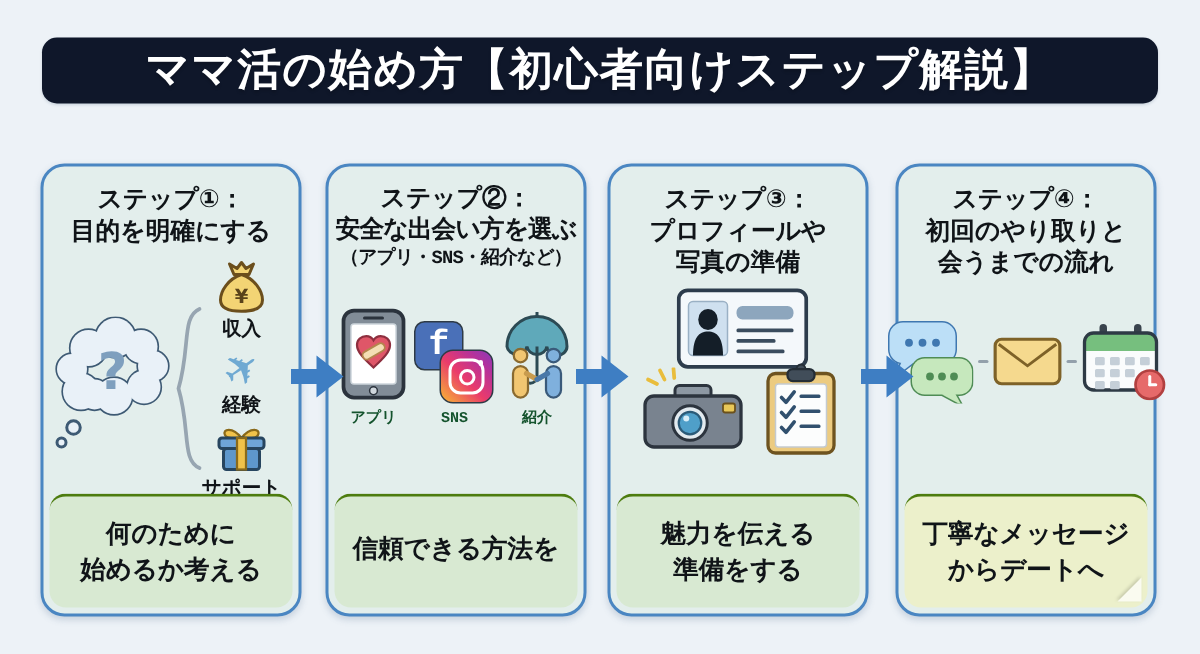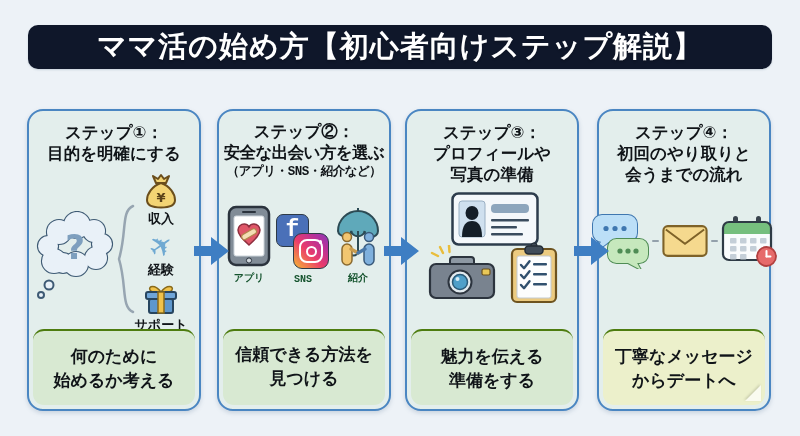--- a/index.html
+++ b/index.html
@@ -205,21 +205,20 @@
             <line x1="16" y1="42" x2="23" y2="46" stroke="#c89b4e" stroke-width="3.5" stroke-linecap="round"></line>
             <line x1="30" y1="42" x2="23" y2="46" stroke="#4a78a8" stroke-width="3.5" stroke-linecap="round"></line>
           </svg>
         </span>
         <div class="meet-label">紹介</div>
       </div>
     </div>
 
     <div class="card-footer">
       <div>信頼できる方法を</div>
-      <div>見つける</div>
     </div>
   </div>
 
   <div class="card c3">
     <div class="card-header">
       <div>ステップ③：</div>
       <div>プロフィールや</div>
       <div>写真の準備</div>
     </div>
 

